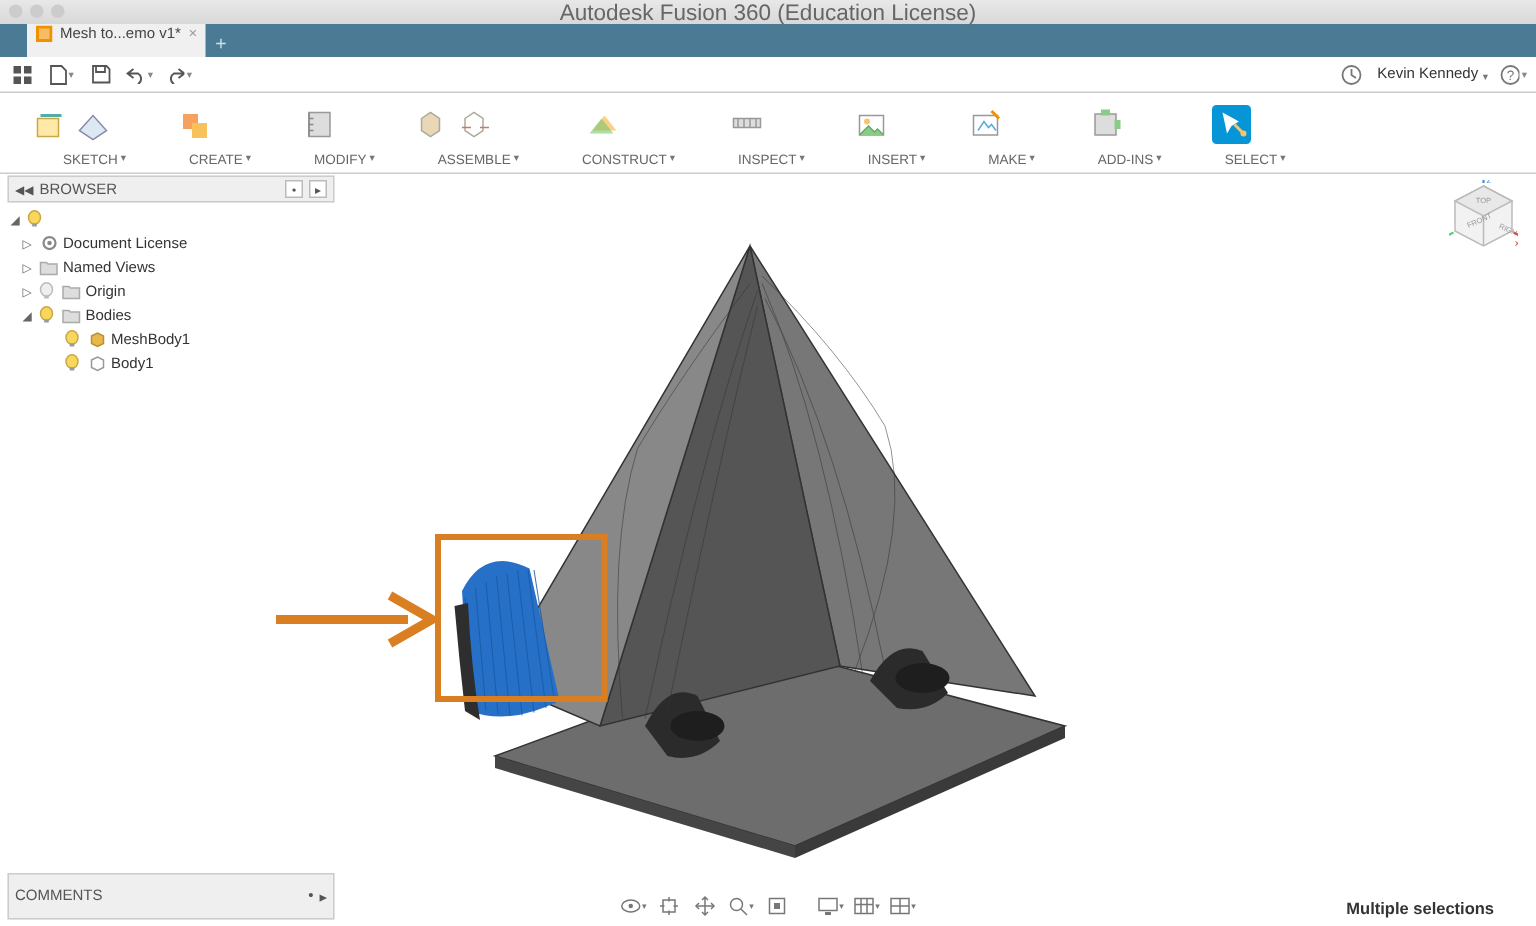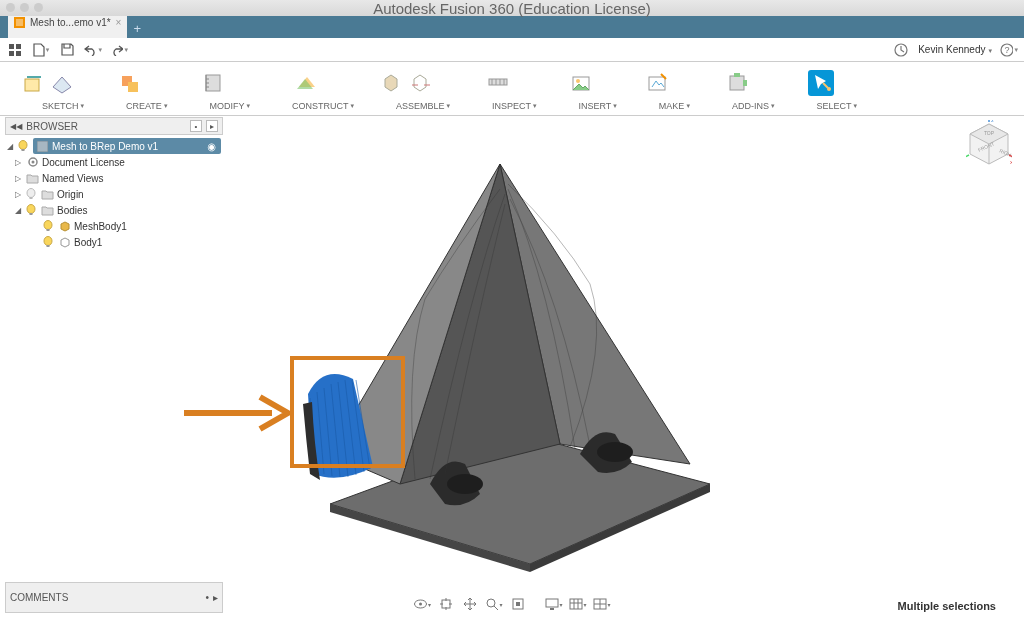--- a/index.html
+++ b/index.html
@@ -5,39 +5,39 @@
     * { margin: 0; padding: 0; box-sizing: border-box; font-family: "Segoe UI", Arial, sans-serif; }
     body { width: 1024px; height: 617px; overflow: hidden; background: #fff; position: relative; }
 
     
     .titlebar { height: 16px; background: linear-gradient(#e8e8e8,#d8d8d8); display:flex; align-items:center; justify-content:center; font-size:15px; color:#666; position:relative; }
     .traffic-lights { position:absolute; left:6px; top:3px; display:flex; gap:5px; }
     .traffic-lights span { width:9px; height:9px; border-radius:50%; background:#ccc; }
 
     
     .tabbar { height:22px; background:#4a7a94; display:flex; align-items:flex-end; }
-    .tab { height:32px; background:#f0f0f0; border-radius:4px 4px 0 0; display:flex; align-items:center; padding:0 6px; margin-left:8px; font-size:10px; color:#444; gap:5px; }
+    .tab { height:32px; background:#f0f0f0; border-radius:4px 4px 0 0; display:flex; align-items:center; padding:0 6px; margin-left:18px; font-size:10px; color:#444; gap:5px; }
     .tab .close { color:#999; font-size:10px; }
     .tab-add { color:#cde; font-size:13px; margin-left:6px; margin-bottom:2px; }
 
     
     .quickbar { height:24px; background:#fff; border-bottom:1px solid #ccc; display:flex; align-items:center; padding:0 6px; gap:8px; }
     .qbtn { width:18px; height:18px; display:flex; align-items:center; justify-content:center; color:#555; font-size:12px; }
     .qbtn .tri { font-size:7px; color:#888; margin-left:1px; }
     .quickbar .spacer { flex:1; }
     .user { font-size:10px; color:#333; display:flex; align-items:flex-end; gap:3px; }
 
     
     .ribbon { height:54px; background:#fff; border-bottom:1px solid #ccc; display:flex; align-items:stretch; padding:4px 8px; gap:6px; }
     .ribbon .ws { display:flex; align-items:center; padding:0 10px; font-size:10px; font-weight:bold; color:#333; gap:3px; border-right:1px solid #ddd; }
     .group { display:flex; flex-direction:column; align-items:center; justify-content:space-between; padding:2px 2px 0; }
     .group .icons { display:flex; gap:3px; height:30px; align-items:center; }
     .ribicon { width:26px; height:26px; display:flex; align-items:center; justify-content:center; border-radius:3px; }
     .ribicon.sel { background:#0696d7; }
-    .group .label { font-size:9px; color:#666; display:flex; align-items:center; gap:2px;margin-left:32px; }
+    .group .label { font-size:9px; color:#666; display:flex; align-items:flex-start; gap:2px;margin-left:32px; }
 
     
     .browser { position:absolute; left:5px; top:117px; width:218px; background:transparent; z-index:5; }
     .browser-head { height:18px; background:#efefef; border:1px solid #ccc; display:flex; align-items:center; padding:0 4px; font-size:10px; color:#555; gap:4px; }
     .browser-head .collapse { font-size:8px; }
     .browser-head .title { flex:1; }
     .browser-head .ctrl { width:12px; height:12px; border:1px solid #bbb; background:#fff; display:flex; align-items:center; justify-content:center; font-size:8px; }
     .tree { padding:3px 2px; font-size:10px; color:#333; }
     .trow { display:flex; align-items:center; height:16px; gap:3px; padding-left:2px; }
     .trow .exp { width:8px; font-size:8px; color:#666; }
@@ -193,49 +193,49 @@
         </div>
       </div>
     <div class="label">
         <span>MODIFY</span>
         <span class="tri">▾</span>
       </div>
   </div>
 
   <div class="group">
     <div class="icons">
-        <div class="ribicon">
-          <svg width="24" height="24">
-            <path d="M4 16 l8-10 8 10 z" fill="#f9c56c" opacity="0.8"></path>
-            <path d="M4 16 l8-10 8 10 z" fill="#7cc56c" opacity="0.6" transform="translate(-2,2)"></path>
-          </svg>
-        </div>
-      </div>
-    <div class="label">
-        <span>CONSTRUCT</span>
-        <span class="tri">▾</span>
-      </div>
-  </div>
-
-  <div class="group">
-    <div class="icons">
       <div class="ribicon">
           <svg width="22" height="24">
             <path d="M4 8 l6-4 6 4 v8 l-6 4 -6-4 z" fill="#e8d8b8" stroke="#aa9"></path>
           </svg>
         </div>
       <div class="ribicon">
           <svg width="22" height="24">
             <path d="M4 8 l6-4 6 4 v8 l-6 4 -6-4 z" fill="none" stroke="#aa9"></path>
             <path d="M2 14 h6 M14 14 h6" stroke="#c77"></path>
           </svg>
         </div>
     </div>
     <div class="label">
         <span>ASSEMBLE</span>
+        <span class="tri">▾</span>
+      </div>
+  </div>
+
+  <div class="group">
+    <div class="icons">
+        <div class="ribicon">
+          <svg width="24" height="24">
+            <path d="M4 16 l8-10 8 10 z" fill="#f9c56c" opacity="0.8"></path>
+            <path d="M4 16 l8-10 8 10 z" fill="#7cc56c" opacity="0.6" transform="translate(-2,2)"></path>
+          </svg>
+        </div>
+      </div>
+    <div class="label">
+        <span>CONSTRUCT</span>
         <span class="tri">▾</span>
       </div>
   </div>
 
   <div class="group">
     <div class="icons">
         <div class="ribicon">
           <svg width="24" height="24">
             <rect x="3" y="8" width="18" height="6" fill="#ddd" stroke="#999"></rect>
             <path d="M6 8 v6 M10 8 v6 M14 8 v6 M18 8 v6" stroke="#999"></path>
@@ -395,29 +395,20 @@
   </div>
   <div class="tree">
     <div class="trow" style="padding-left:0;">
       <span class="exp">◢</span>
       <span class="bulb">
         <svg width="10" height="12">
             <ellipse cx="5" cy="5" rx="4" ry="4.5" fill="#f9d65c" stroke="#c9a847"></ellipse>
             <rect x="3.5" y="9" width="3" height="2" fill="#999"></rect>
           </svg>
       </span>
-      <span class="trow root" style="flex:1;">
-        <span class="nodeicon">
-            <svg width="11" height="11">
-              <rect width="11" height="11" fill="#a7b7c2" stroke="#7a8a95"></rect>
-            </svg>
-          </span>
-        <span>Mesh to BRep Demo v1</span>
-        <span class="eye">◉</span>
-      </span>
     </div>
     <div class="trow indent1">
       <span class="exp">▷</span>
       <span class="nodeicon">
           <svg width="12" height="12">
             <circle cx="6" cy="6" r="4" fill="none" stroke="#888" stroke-width="1.5"></circle>
             <circle cx="6" cy="6" r="1.5" fill="#888"></circle>
           </svg>
         </span>
       <span>Document License</span>

